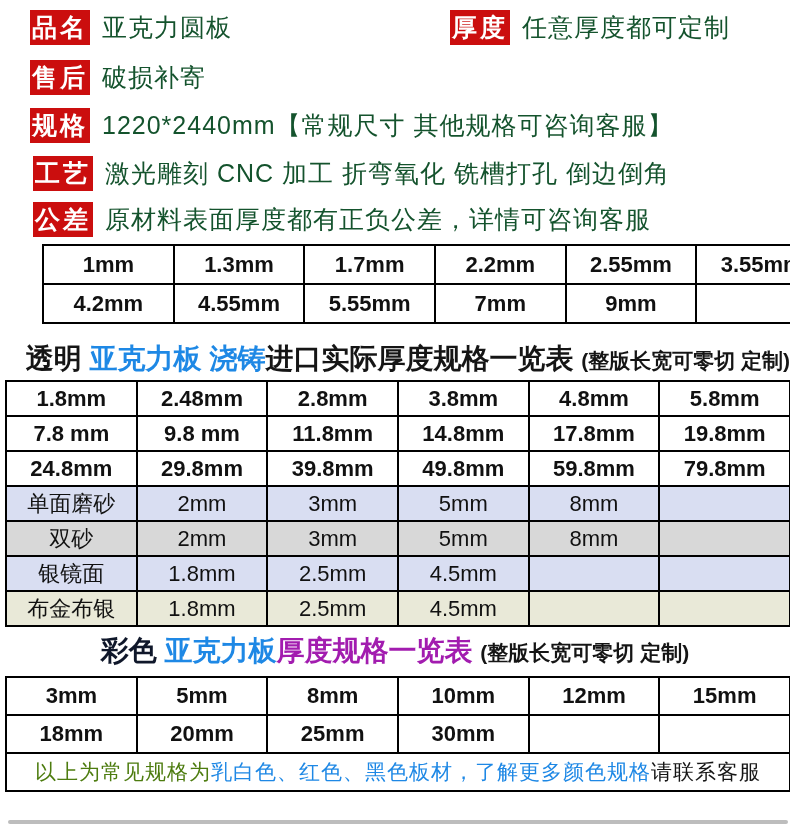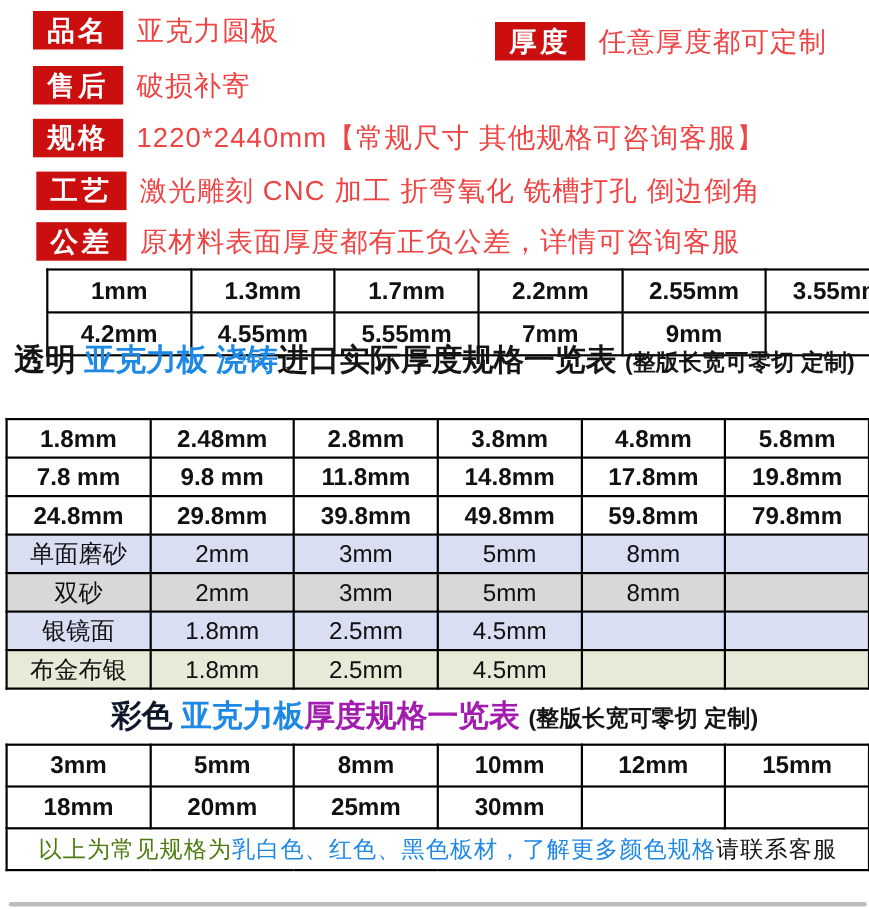--- a/index.html
+++ b/index.html
@@ -1,48 +1,48 @@
 <!DOCTYPE html>
 <html><head>
 <meta charset="utf-8">
 <style>
   html,body{margin:0;padding:0;background:#fff;}
   .page{position:relative;width:790px;height:826px;background:#ffffff;overflow:hidden;
         font-family:"Liberation Sans","DejaVu Sans",sans-serif;}
   .pair{position:absolute;display:flex;align-items:center;gap:12px;}
   .badge{background:#cb0e0e;color:#ffffff;font-weight:bold;font-size:25px;
-         width:82px;height:35px;display:flex;align-items:center;justify-content:center;
+         width:60px;height:35px;display:flex;align-items:center;justify-content:center;
          letter-spacing:3px;flex:0 0 auto;}
-  .val{font-size:25px;color:#ef4444;white-space:nowrap;letter-spacing:1px;}
+  .val{font-size:25px;color:#14532d;white-space:nowrap;letter-spacing:1px;}
   table{position:absolute;left:5px;width:786px;border-collapse:collapse;table-layout:fixed;background:#fff;}
   td{border:2px solid #000;text-align:center;font-size:22px;color:#111;
      height:36px;padding:0;overflow:hidden;white-space:nowrap;}
   td.b{font-weight:bold;}
   #table1{top:244px;margin-left:37px;} #table1 td{height:37px;}
   #table2{top:368px;margin-top:12px;} #table2 td{height:33px;}
   #table3{top:676px;} #table3 td{height:36px;}
   #table3 td.note{font-size:21px;font-weight:normal;letter-spacing:1px;}
   .h{position:absolute;left:0;width:100%;text-align:center;font-weight:bold;
      font-size:28px;color:#151515;white-space:nowrap;}
-  #heading1{top:308px;}
+  #heading1{top:340px;text-align:right;}
   #heading2{top:632px;}
   .h .small{font-size:21px;}
   .bar{position:absolute;left:8px;top:820px;width:780px;height:4px;background:#bdbdbd;border-radius:3px;}
 </style>
 </head>
 <body>
 
 <div class="page">
 
   <div class="pair" style="left:30px;top:10px;">
     <div class="badge">品名</div>
     <div class="val">亚克力圆板</div>
   </div>
 
-  <div class="pair" style="left:410px;top:20px;padding-left:40px;">
+  <div class="pair" style="left:410px;top:10px;padding-left:40px;">
     <div class="badge">厚度</div>
     <div class="val">任意厚度都可定制</div>
   </div>
 
   <div class="pair" style="left:30px;top:60px;">
     <div class="badge">售后</div>
     <div class="val">破损补寄</div>
   </div>
 
   <div class="pair" style="left:30px;top:108px;">

